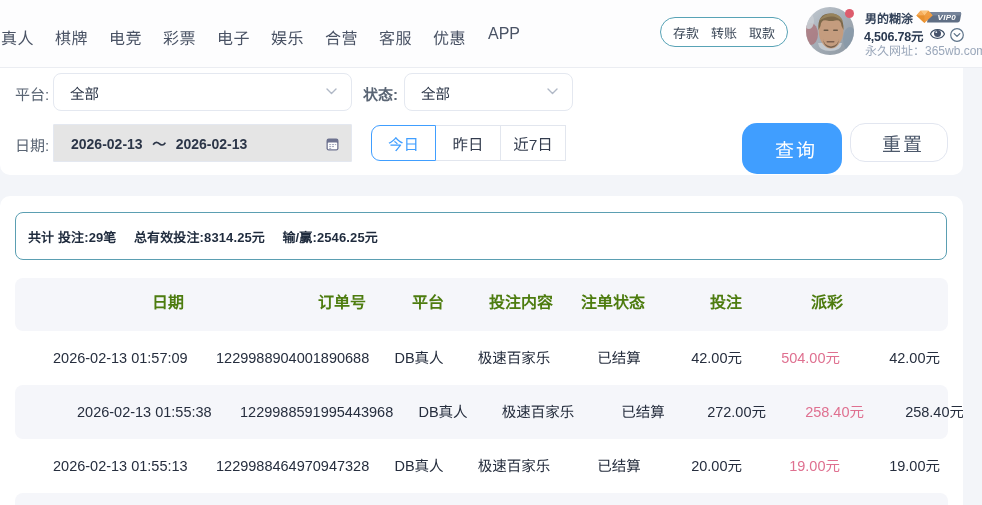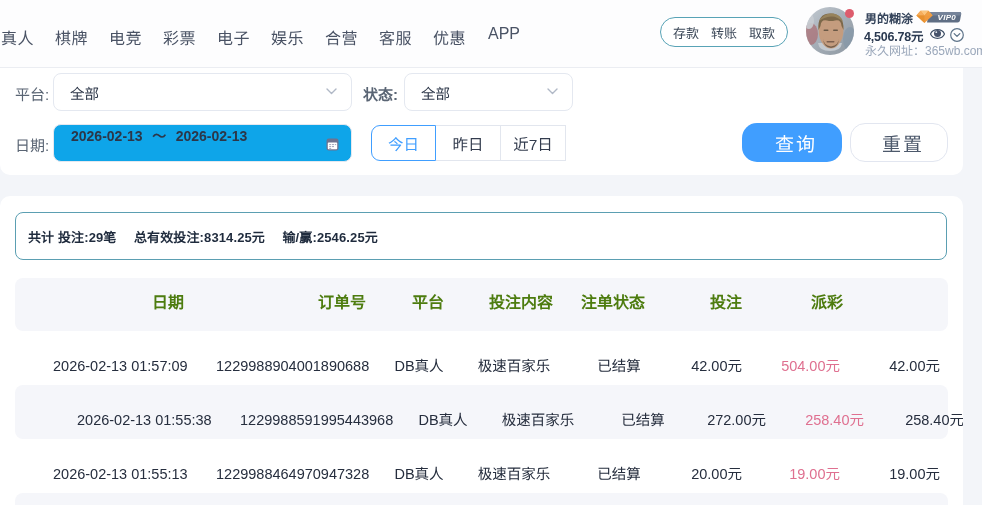--- a/index.html
+++ b/index.html
@@ -16,38 +16,38 @@
   .uname { position:absolute; left:865px; top:9px; font-size:12px; font-weight:600; color:#36455c; white-space:nowrap; }
   .ubal { position:absolute; left:864px; top:25.5px; font-size:12.5px; font-weight:bold; color:#2a3950; letter-spacing:-0.2px; white-space:nowrap; }
   .uurl { position:absolute; left:865px; top:40.5px; font-size:12px; color:#9aa7ba; white-space:nowrap; }
   
   .card1 { position:absolute; left:0; top:68px; width:963px; height:107px; background:#fff; border-radius:0 0 10px 10px; }
   .card2 { position:absolute; left:0; top:196px; width:963px; height:329px; background:#fff; border-radius:10px; overflow:hidden; }
   .flabel { position:absolute; font-size:15px; color:#5a6574; white-space:nowrap; }
   .sel { position:absolute; height:38px; background:#fff; border:1px solid #e4e8f0; border-radius:8px; display:flex; align-items:center; }
   .sel .txt { font-size:14.5px; color:#2b3547; margin-left:16px; }
   .sel svg.chev { position:absolute; right:14px; top:14px; }
-  .dateinput { position:absolute; left:53px; top:56px; width:299px; height:38px; border:1px solid #e4e8f0; border-radius:8px; background:#0ea5e9; display:flex; align-items:flex-start; }
+  .dateinput { position:absolute; left:53px; top:56px; width:299px; height:38px; border:1px solid #e4e8f0; border-radius:1px; background:#e5e5e5; display:flex; align-items:center; }
   .dateinput .txt { font-size:14px; font-weight:bold; color:#2c3648; margin-left:17px; letter-spacing:0; }
   .qgroup { position:absolute; left:371px; top:56.5px; height:36.5px; display:flex; }
   .qbtn { height:36.5px; border:1px solid #e2e6ee; border-left:none; display:flex; align-items:center; justify-content:center; font-size:15.5px; color:#333c4e; background:#fff; }
   .qbtn.first { border:1px solid #409eff; color:#409eff; border-radius:9px 0 0 9px; }
   .qbtn.last { border-radius:0 9px 9px 0; }
-  .btn-query { position:absolute; left:742px; top:55px; width:100px; height:39px; border-radius:15px; background:#409eff; color:#fff; font-size:19px; letter-spacing:2px; padding-left:8px; display:flex; align-items:center; justify-content:center; }
+  .btn-query { position:absolute; left:742px; top:55px; width:100px; height:51px; border-radius:15px; background:#409eff; color:#fff; font-size:19px; letter-spacing:2px; padding-left:8px; display:flex; align-items:center; justify-content:center; }
   .btn-reset { position:absolute; left:850px; top:55px; width:98px; height:39px; border-radius:15px; background:#fff; border:1px solid #e2e6f0; color:#4d596b; font-size:19px; letter-spacing:2px; padding-left:8px; display:flex; align-items:center; justify-content:center; }
   
   .summary { position:absolute; left:15px; top:16px; width:932px; height:48px; border:1px solid #5b9fb2; border-radius:8px; background:#fff; display:flex; align-items:center; }
   .summary b { font-size:13px; color:#1f2b3d; margin-left:12px; white-space:nowrap; letter-spacing:0.12px; }
   .summary b + b { margin-left:17.5px; }
   
   .thead { position:absolute; left:15px; top:82px; width:933px; height:53px; background:#f5f6fa; border-radius:8px; }
   .stripe { position:absolute; left:15px; width:933px; height:54px; background:#f5f6fa; border-radius:8px; }
   .hcell { position:absolute; top:0; height:53px; line-height:50px; font-size:16px; font-weight:bold; color:#4d7c0f; white-space:nowrap; }
   .row { position:absolute; left:0; width:963px; height:54px; }
-  .cell { position:absolute; top:8px; height:54px; line-height:54px; font-size:14.5px; color:#262e3e; white-space:nowrap; }
+  .cell { position:absolute; top:0; height:54px; line-height:54px; font-size:14.5px; color:#262e3e; white-space:nowrap; }
   .r { transform:translateX(-100%); }
   .c { transform:translateX(-50%); }
   .pink { color:#df7090; }
 </style>
 </head>
 <body>
 
   <div class="nav">
     <span class="nav-item" style="left:1px">真人</span>
     <span class="nav-item" style="left:55px">棋牌</span>

